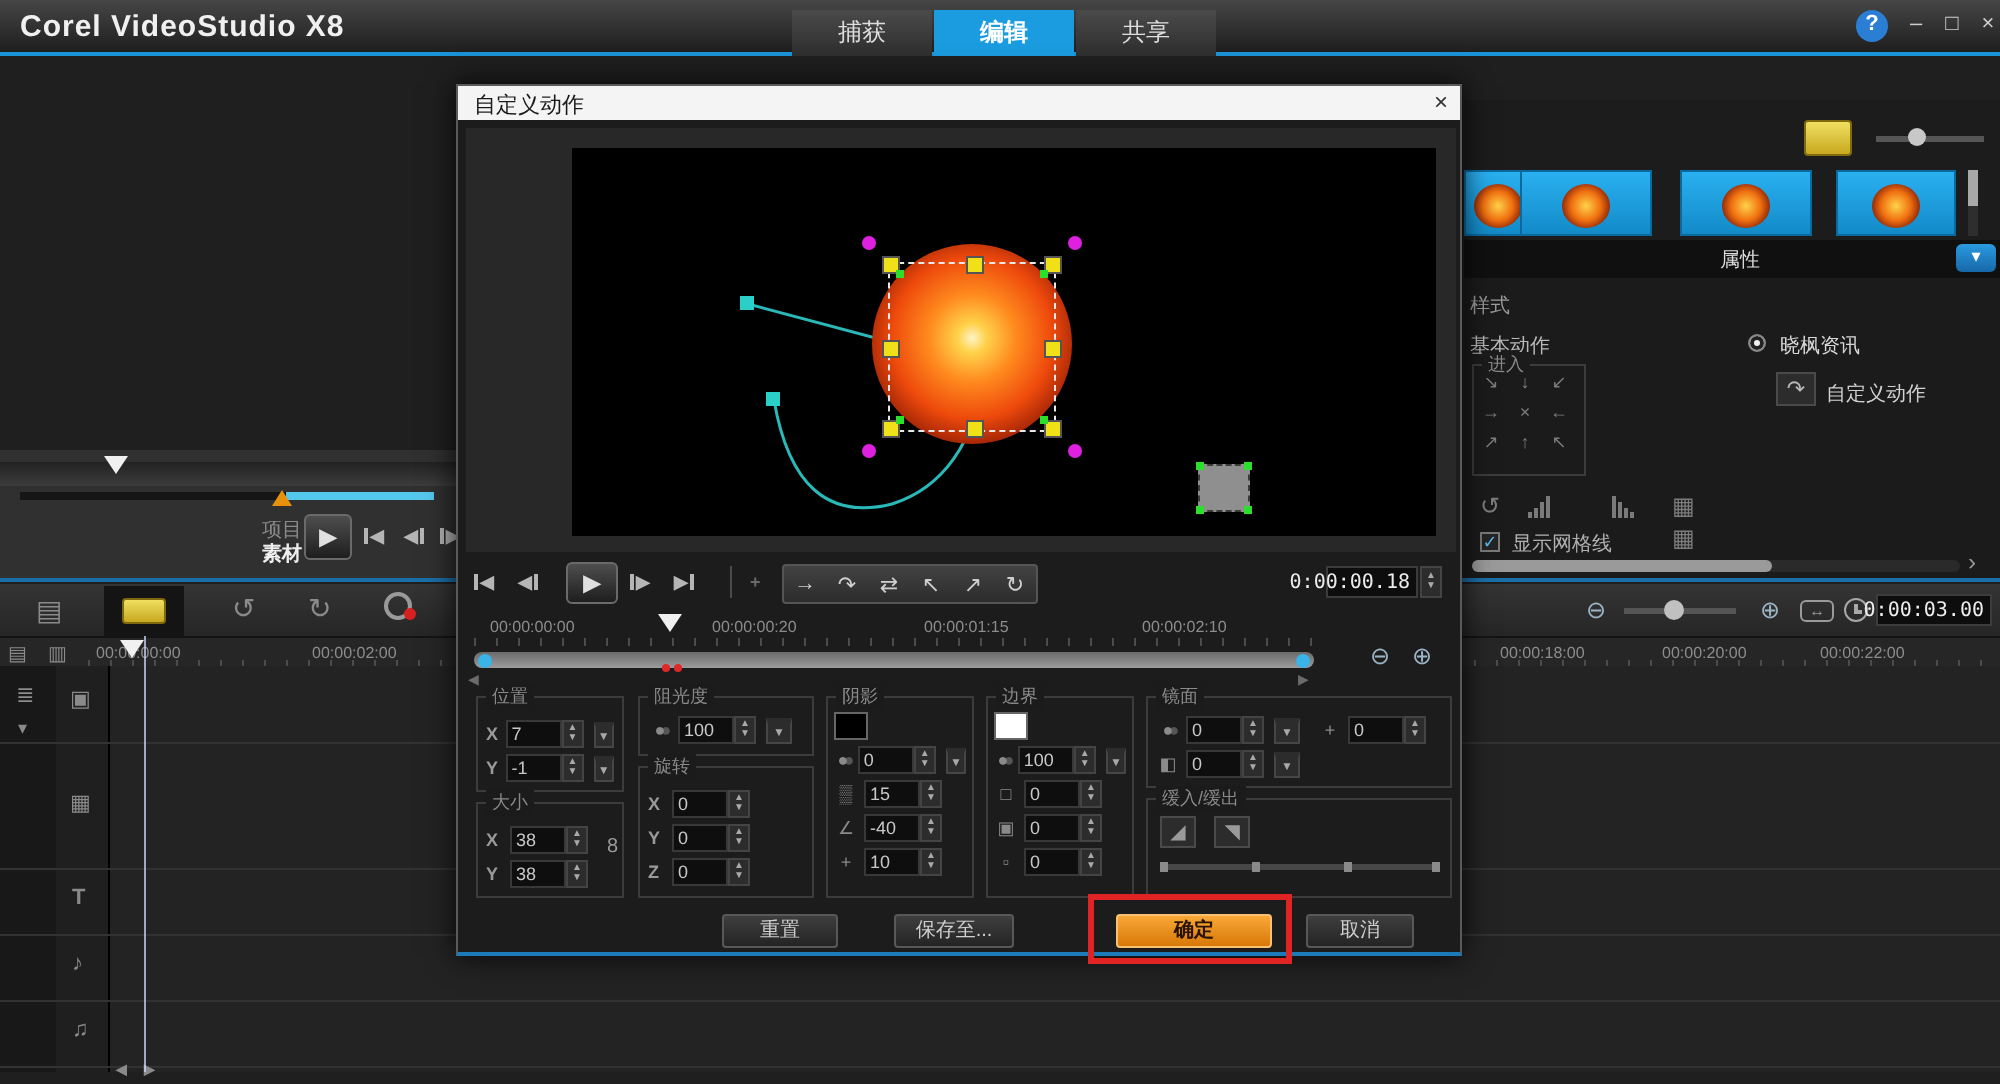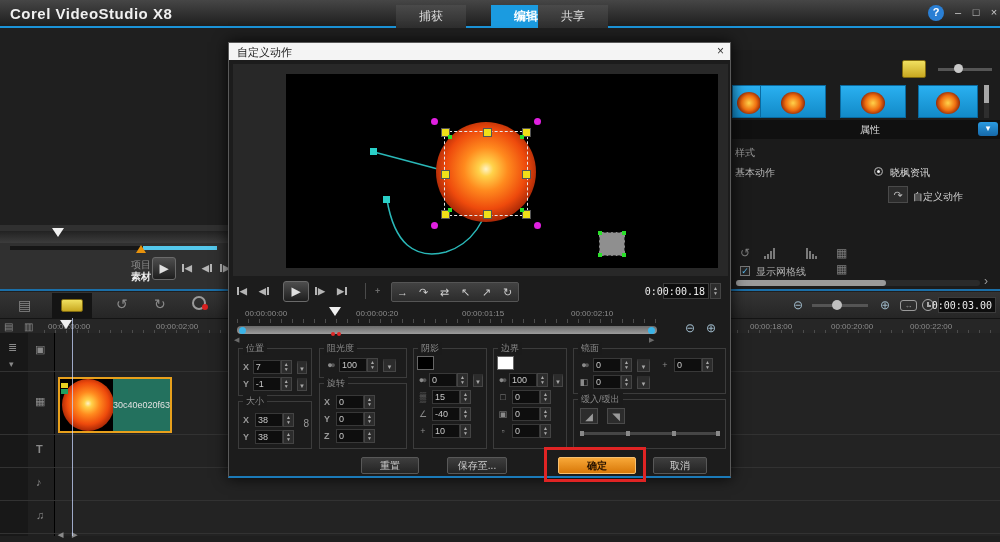--- a/index.html
+++ b/index.html
@@ -115,21 +115,21 @@
   .tri{position:absolute;width:0;height:0}
 </style>
 </head>
 <body>
 
 <div id="screen">
 
   <div class="abs" id="titlebar">
     <div class="abs apptitle">Corel VideoStudio X8</div>
     <div class="abs tab" style="left:396px">捕获</div>
-    <div class="abs tab active" style="left:491px">编辑</div>
+    <div class="abs tab active" style="left:467px">编辑</div>
     <div class="abs tab" style="left:538px">共享</div>
     <div class="abs winbtn helpdot" style="left:928px">?</div>
     <div class="abs winbtn" style="left:950px">–</div>
     <div class="abs winbtn" style="left:968px">□</div>
     <div class="abs winbtn" style="left:986px">×</div>
   </div>
 
 
   <div class="abs sep-blue"></div>
 
@@ -182,20 +182,24 @@
 
   <div class="abs" id="props">
     <div class="proptab">
       <span class="abs" style="left:128px;top:3px;color:#ddd;font-size:10px">属性</span>
       <span class="abs chevbtn" style="left:246px;top:2px;width:20px;height:14px;font-size:9px;line-height:13px">▾</span>
     </div>
     <span class="abs" style="left:3px;top:26px;color:#9a9a9a;font-size:10px">样式</span>
     <span class="abs" style="left:3px;top:46px;color:#b8b8b8;font-size:10px">基本动作</span>
     <span class="abs radio sel" style="left:142px;top:47px"></span>
     <span class="abs" style="left:158px;top:46px;color:#d8d8d8;font-size:10px">晓枫资讯</span>
+    <div class="gridbox" style="left:4px;top:62px;width:57px;height:56px">
+      <span class="glabel">进入</span>
+      <span class="cell">↘</span><span class="cell">↓</span><span class="cell">↙</span><span class="cell">→</span><span class="cell">×</span><span class="cell">←</span><span class="cell">↗</span><span class="cell">↑</span><span class="cell">↖</span>
+    </div>
     <span class="abs" style="left:156px;top:66px;width:20px;height:17px;background:#2c2c2c;border:1px solid #4a4a4a;color:#b8b8b8;text-align:center;line-height:16px">↷</span>
     <span class="abs" style="left:181px;top:70px;color:#d0d0d0;font-size:10px">自定义动作</span>
     <span class="abs" style="left:8px;top:126px;color:#7c7c7c;font-size:12px">↺</span>
     <span class="abs bars" style="left:32px;top:128px">
         <i style="height:3px"></i>
         <i style="height:5px"></i>
         <i style="height:8px"></i>
         <i style="height:11px"></i>
       </span>
     <span class="abs bars" style="left:74px;top:128px">
@@ -258,28 +262,20 @@
       <span class="tico" style="left:7px;top:62px">▦</span>
       <span class="tico" style="left:8px;top:110px;font-weight:bold">T</span>
       <span class="tico" style="left:8px;top:143px">♪</span>
       <span class="tico" style="left:8px;top:176px">♫</span>
     </div>
     <div class="rowline" style="top:38px"></div>
     <div class="rowline" style="top:101px"></div>
     <div class="rowline" style="top:134px"></div>
     <div class="rowline" style="top:167px"></div>
     <div class="rowline" style="top:200px"></div>
-    <div class="clip">
-      <div class="clipthumb">
-        <div class="sun" style="position:absolute;left:2px;top:0;width:52px;height:52px"></div>
-        <i style="position:absolute;left:1px;top:4px;width:7px;height:5px;background:#e8d020"></i>
-        <i style="position:absolute;left:1px;top:10px;width:7px;height:5px;background:#20a060"></i>
-      </div>
-      <div class="clipname">30c40e020f63</div>
-    </div>
     <span class="abs tbtn" style="left:58px;top:198px">
         <b style="font-size:7px;color:#8a8a8a">◀</b>
       </span>
     <span class="abs tbtn" style="left:72px;top:198px">
         <b style="font-size:7px;color:#8a8a8a">▶</b>
       </span>
   </div>
   <div class="abs playhead"></div>
 
   <div class="abs" id="dialog">

